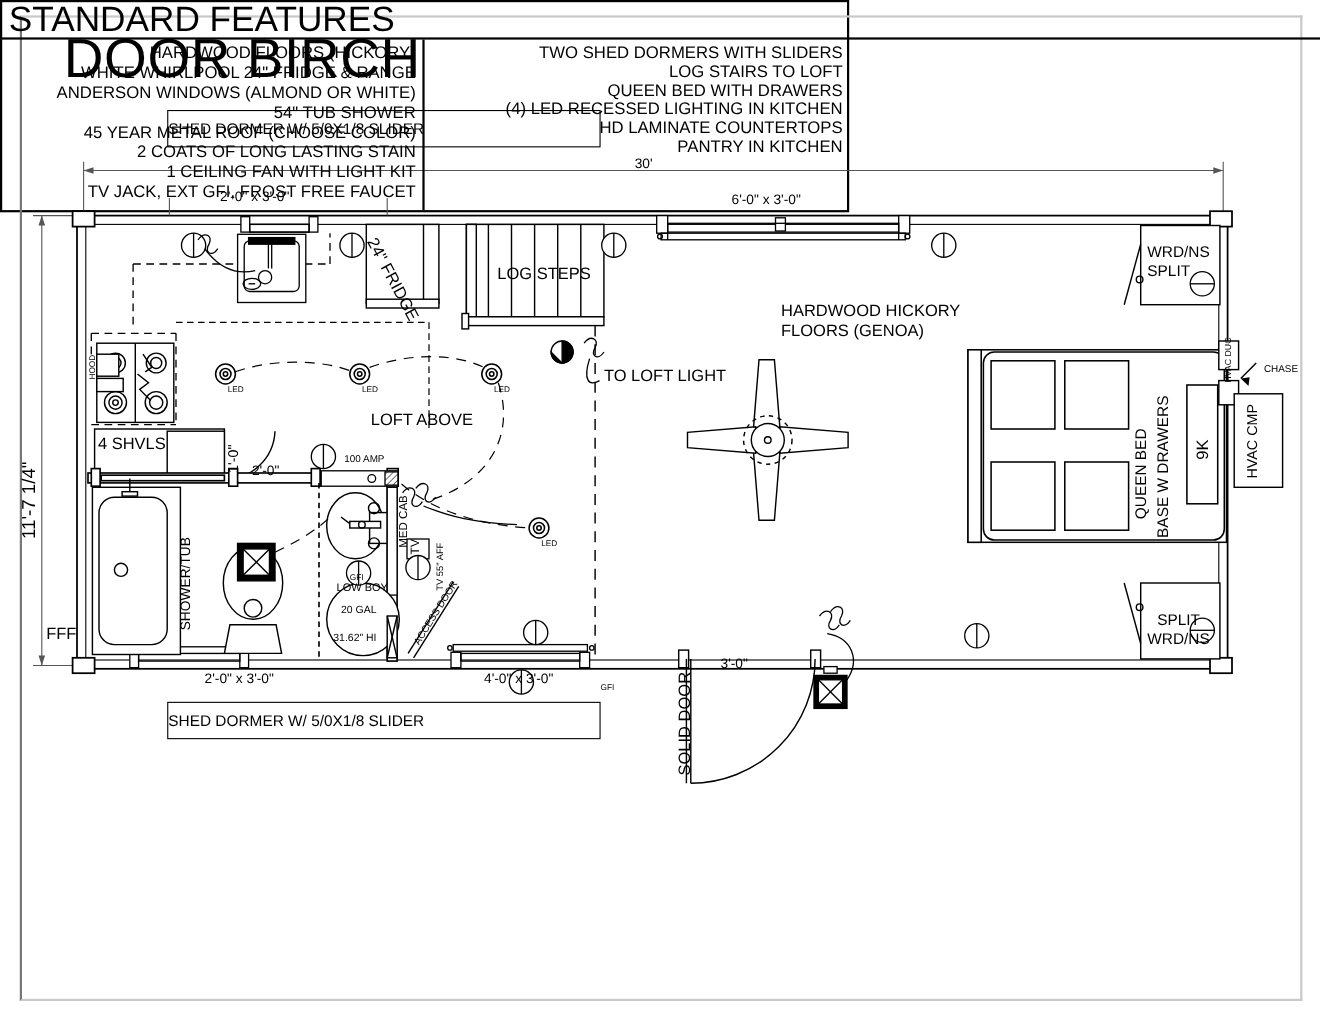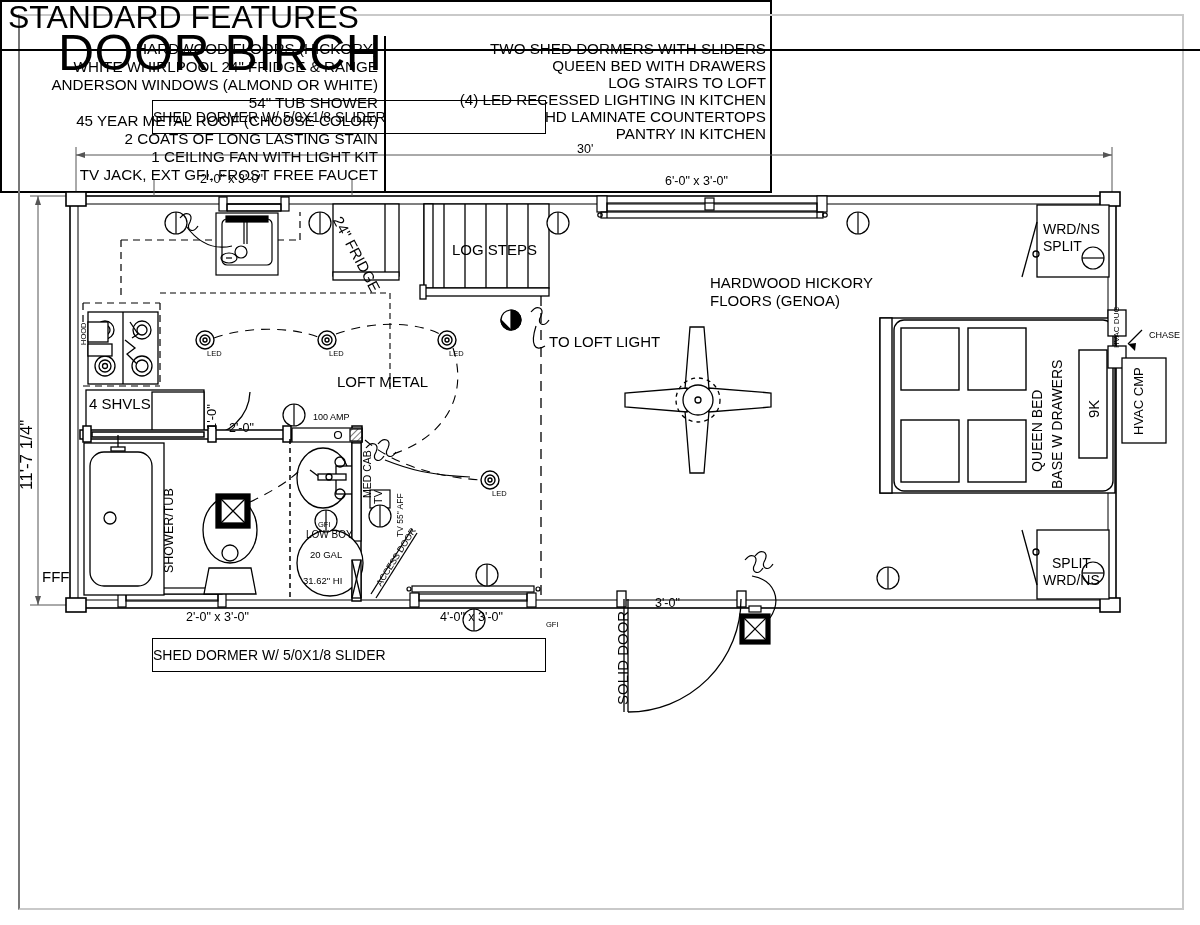--- a/index.html
+++ b/index.html
@@ -7,21 +7,21 @@
   #sheet{position:relative;width:1200px;height:925px;background:#fff;}
   .pageborder{position:absolute;left:18px;top:14px;width:1166px;height:896px;border:2px solid #c9c9c9;border-left-color:#777;box-sizing:border-box;}
   .txt{position:absolute;white-space:nowrap;font-family:"Liberation Sans",sans-serif;line-height:1;}
   .box{position:absolute;box-sizing:border-box;}
   
   #title{left:58px;top:28px;font-size:50px;letter-spacing:0.5px;}
   
   .labelbox{border:1.6px solid #000;background:#fff;display:flex;align-items:center;justify-content:flex-start;font-size:14px;}
   
   #sf{left:14px;top:718px;width:772px;height:193px;border:2px solid #000;box-sizing:border-box;background:#fff;}
-  #sfhead{position:absolute;left:0;top:0;width:100%;height:51px;border-bottom:2px solid #000;box-sizing:border-box;padding-left:22px;}
+  #sfhead{position:absolute;left:0;top:0;width:100%;height:36px;border-bottom:2px solid #000;box-sizing:border-box;padding-left:22px;}
   #sfheadtxt{position:absolute;left:8px;top:-1px;font-size:32px;}
   #sfcols{position:absolute;left:0;top:36px;width:100%;height:155px;display:flex;text-align:right;}
   .sfcol{box-sizing:border-box;padding:4px 6px 0 8px;}
   .sfcol.left{width:386px;border-right:2px solid #000;}
   .sfcol.right{width:386px;}
   .sfli{font-size:15.2px;line-height:1.18;white-space:nowrap;}
   .sfcol.right .sfli{line-height:1.12;}
   
   #plan{position:absolute;left:0;top:0;width:1200px;height:925px;}
   svg{position:absolute;left:0;top:0;}
@@ -420,21 +420,21 @@
   <div class="txt dimtxt" style="left:440px;top:611px;">4'-0" x 3'-0"</div>
   <div class="txt dimtxt" style="left:655px;top:597px;">3'-0"</div>
   <div class="txt dimtxt" style="left:229px;top:422px;">2'-0"</div>
 
   <div class="txt" style="left:18px;top:490px;font-size:17px;transform:rotate(-90deg);transform-origin:0 0;">11'-7 1/4"</div>
   <div class="txt" style="left:42px;top:569px;font-size:15px;">FFF</div>
 
   <div class="txt" style="left:344px;top:214px;font-size:15px;transform:rotate(62deg);transform-origin:0 0;">24" FRIDGE</div>
 
   <div class="txt lab2" style="left:452px;top:242px;">LOG STEPS</div>
-  <div class="txt lab2" style="left:337px;top:374px;">LOFT METAL</div>
+  <div class="txt lab2" style="left:337px;top:374px;">LOFT ABOVE</div>
   <div class="txt lab2" style="left:549px;top:334px;">TO LOFT LIGHT</div>
   <div class="txt lab2" style="left:710px;top:275px;">HARDWOOD HICKORY</div>
   <div class="txt lab2" style="left:710px;top:293px;">FLOORS (GENOA)</div>
   <div class="txt lab2" style="left:89px;top:396px;">4 SHVLS</div>
 
   <div class="txt tiny" style="left:80px;top:345px;transform:rotate(-90deg);transform-origin:0 0;">HOOD</div>
   <div class="txt" style="left:163px;top:573px;font-size:12.5px;transform:rotate(-90deg);transform-origin:0 0;">SHOWER/TUB</div>
   <div class="txt small" style="left:313px;top:413px;">100 AMP</div>
   <div class="txt" style="left:362px;top:498px;font-size:10.5px;transform:rotate(-90deg);transform-origin:0 0;">MED CAB</div>
   <div class="txt" style="left:373px;top:504px;font-size:11px;transform:rotate(-90deg);transform-origin:0 0;">TV</div>
@@ -478,22 +478,22 @@
           <div class="sfli">WHITE WHIRLPOOL 24" FRIDGE &amp; RANGE</div>
           <div class="sfli">ANDERSON WINDOWS (ALMOND OR WHITE)</div>
           <div class="sfli">54" TUB SHOWER</div>
           <div class="sfli">45 YEAR METAL ROOF (CHOOSE COLOR)</div>
           <div class="sfli">2 COATS OF LONG LASTING STAIN</div>
           <div class="sfli">1 CEILING FAN WITH LIGHT KIT</div>
           <div class="sfli">TV JACK, EXT GFI, FROST FREE FAUCET</div>
         </div>
       <div class="sfcol right" id="sf-right">
           <div class="sfli">TWO SHED DORMERS WITH SLIDERS</div>
+          <div class="sfli">LOG STAIRS TO LOFT</div>
           <div class="sfli">QUEEN BED WITH DRAWERS</div>
-          <div class="sfli">LOG STAIRS TO LOFT</div>
           <div class="sfli">(4) LED RECESSED LIGHTING IN KITCHEN</div>
           <div class="sfli">HD LAMINATE COUNTERTOPS</div>
           <div class="sfli">PANTRY IN KITCHEN</div>
         </div>
     </div>
   </div>
 
 </div>
 
 </body></html>

